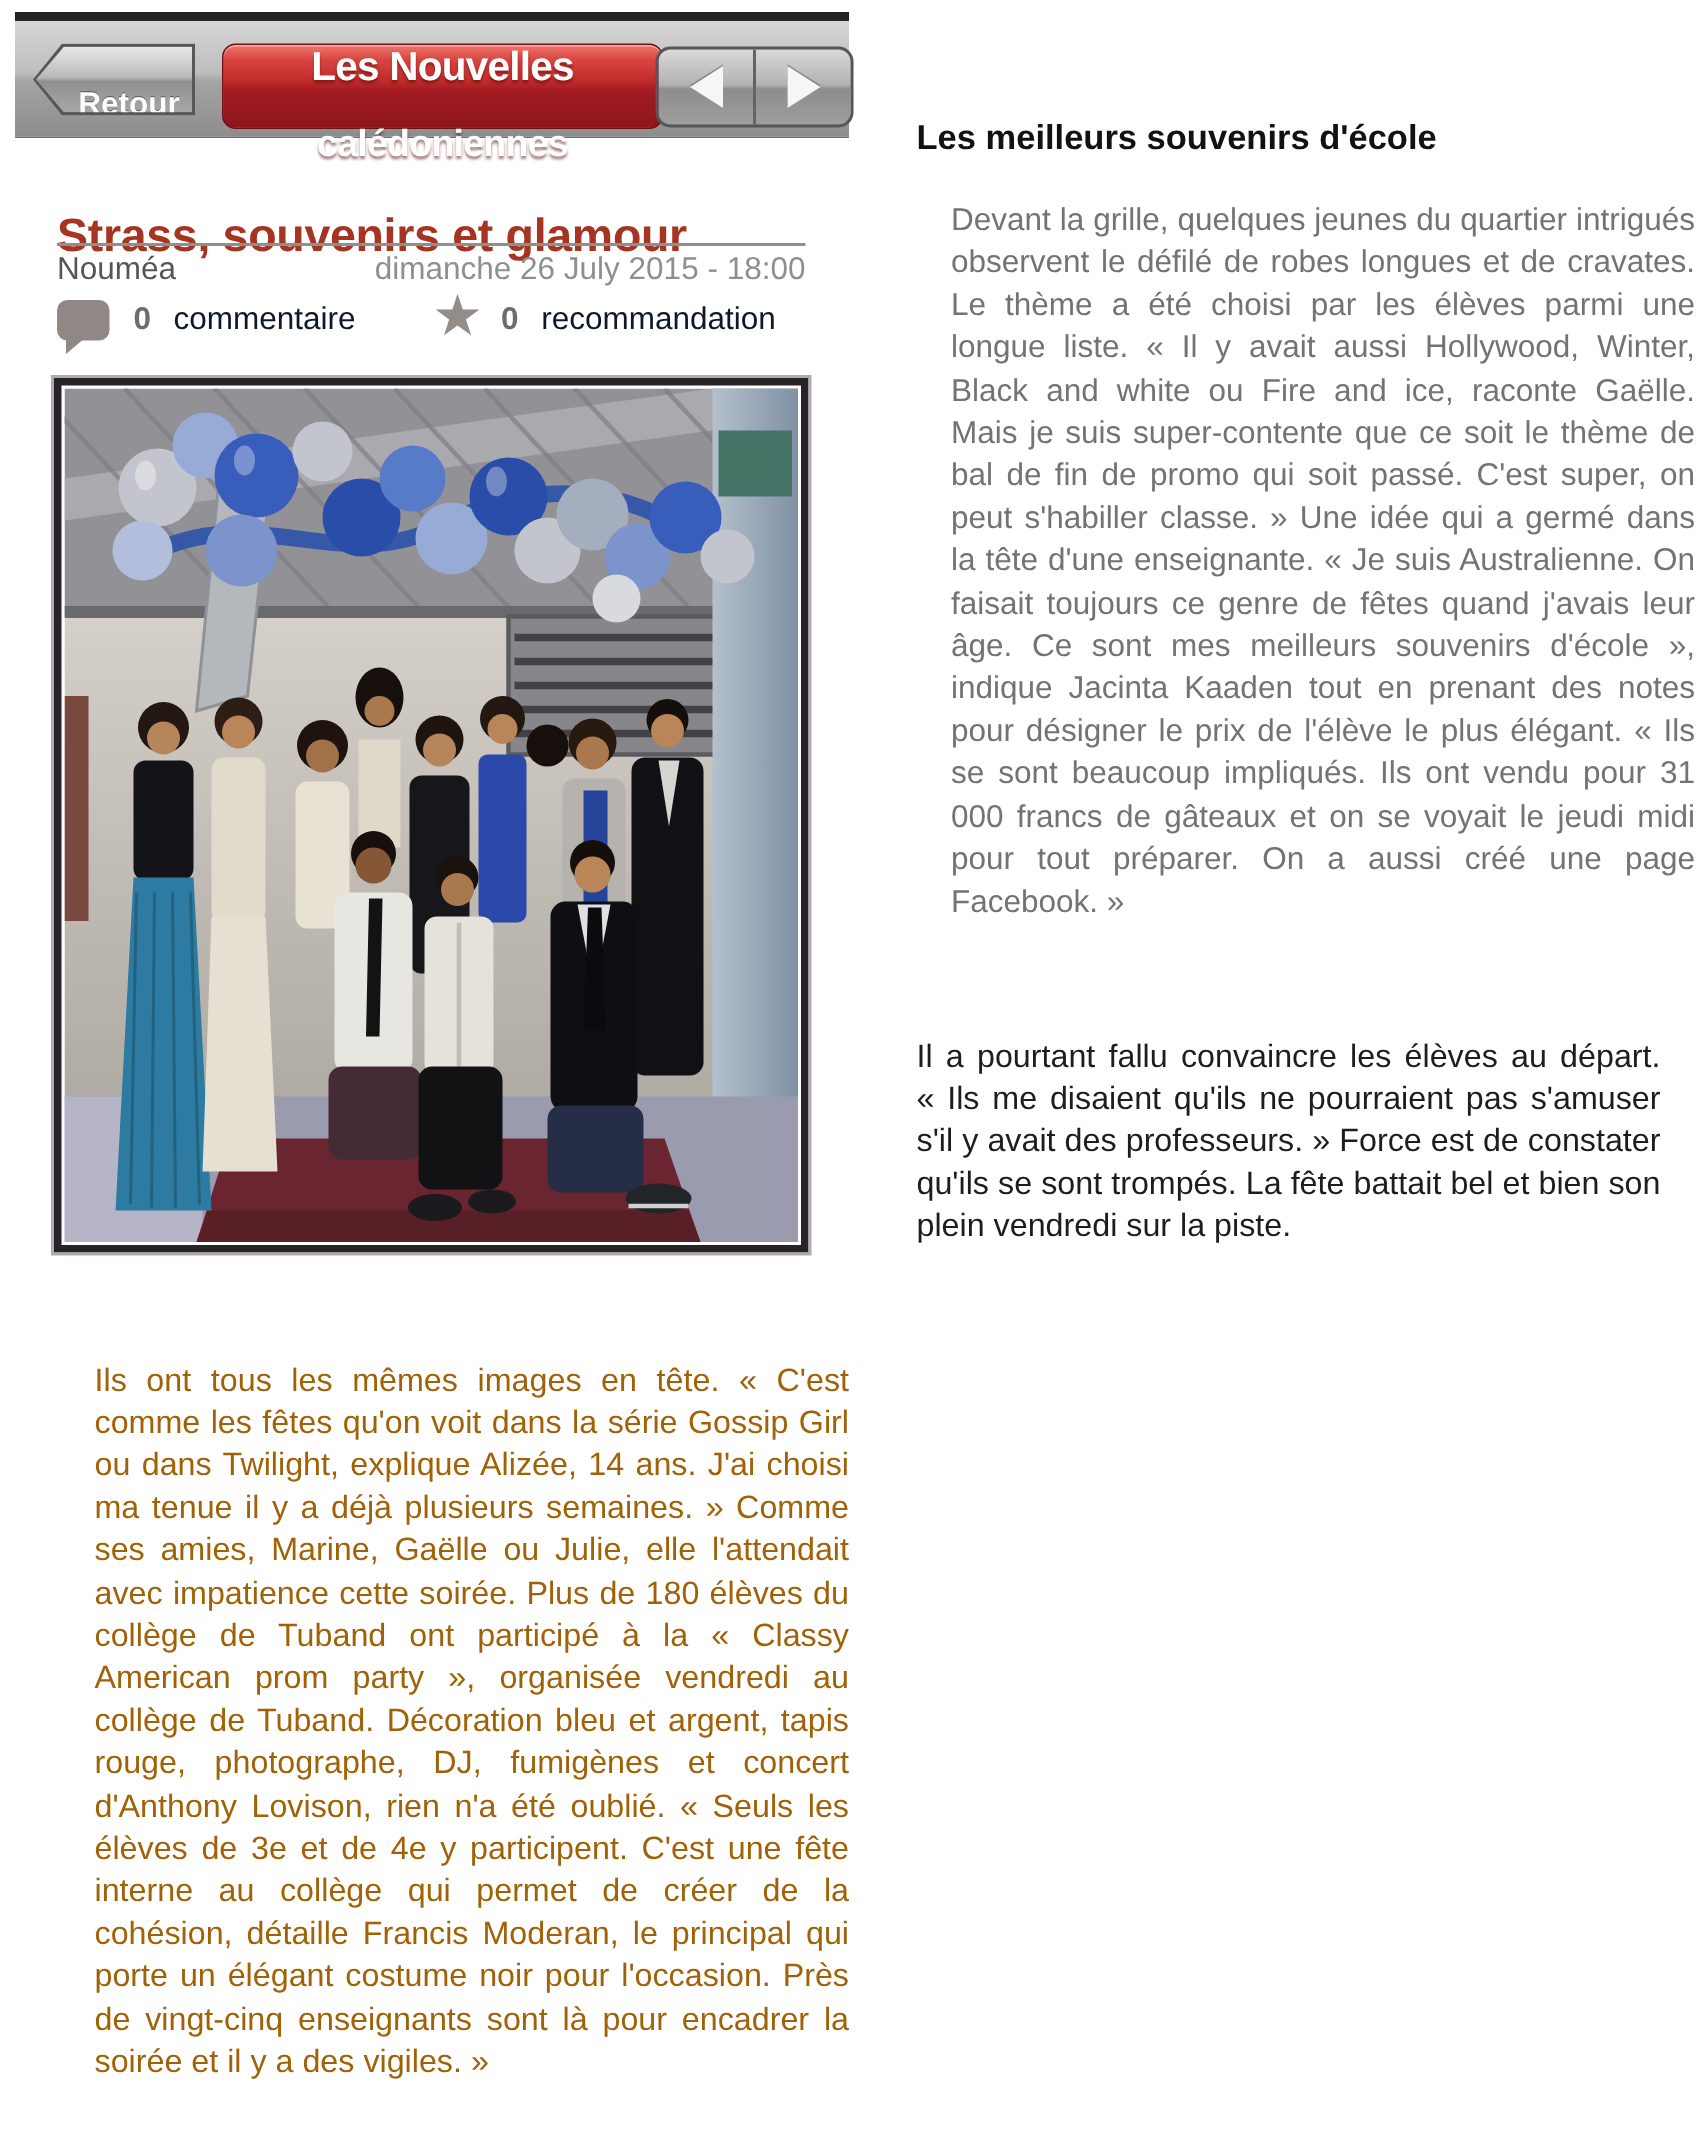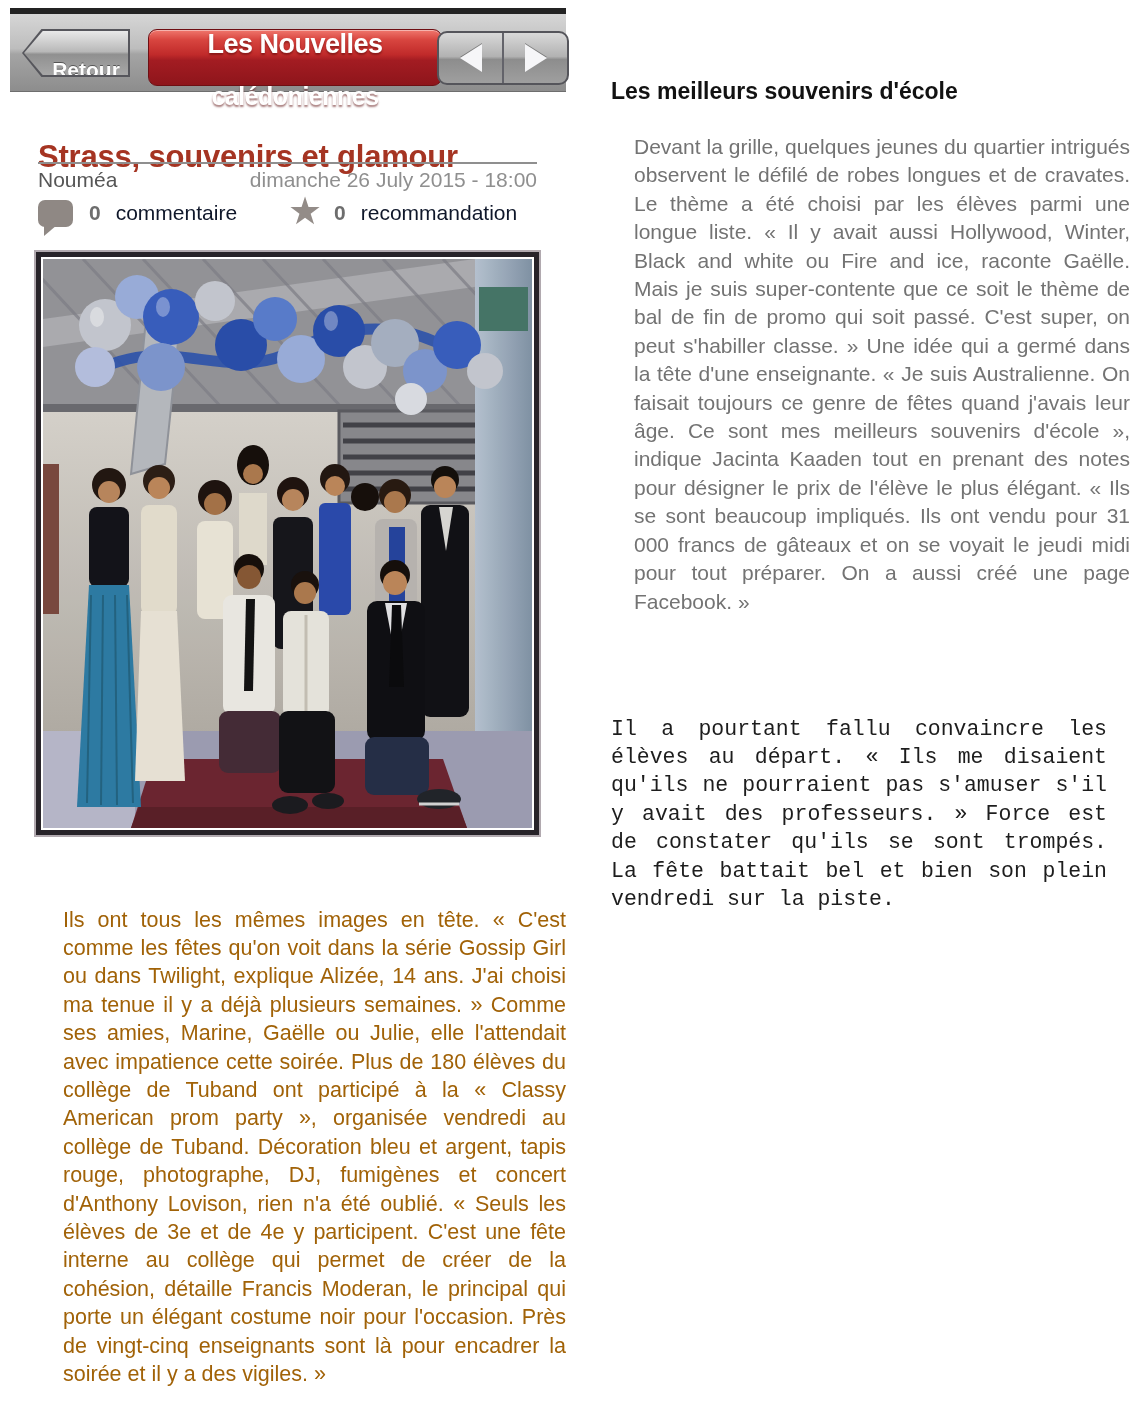--- a/index.html
+++ b/index.html
@@ -88,22 +88,22 @@
   }
   .col2-heading{
     position:absolute;left:611px;top:58px;width:496px;
     font-size:23px;font-weight:bold;color:#121212;line-height:28px;
   }
   .col2-p1{
     position:absolute;left:634px;top:112px;width:496px;
     font-size:21px;line-height:28.4px;text-align:justify;color:#737373;
   }
   .col2-p2{
-    position:absolute;left:611px;top:693px;width:496px;
-    font-size:21.5px;line-height:28.4px;text-align:justify;color:#1d1d1d;font-family:Liberation Mono, monospace;
+    position:absolute;left:611px;top:668px;width:496px;
+    font-size:21.5px;line-height:28.4px;text-align:justify;color:#1d1d1d;
   }
 </style>
 </head>
 <body>
 
 <div class="toolbar">
   <div class="back-btn">
     <div class="inner">
       <span class="label">Retour</span>
     </div>

